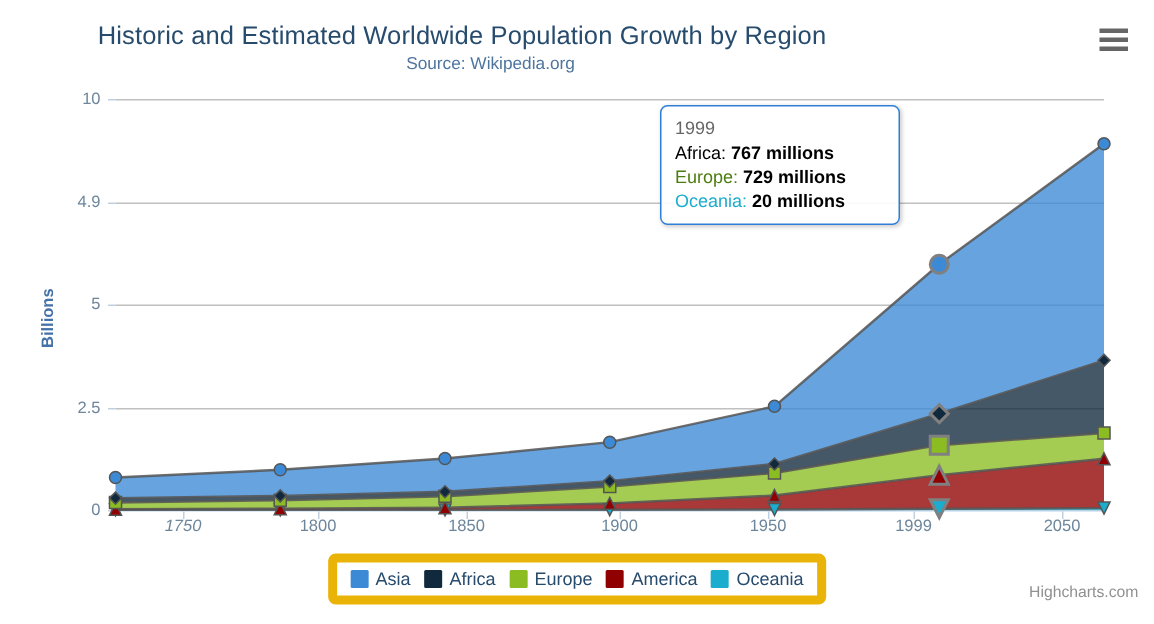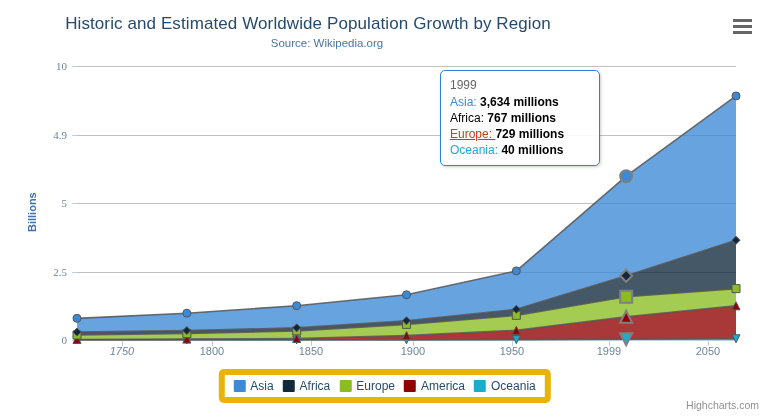--- a/index.html
+++ b/index.html
@@ -56,21 +56,20 @@
   }
 
   
   .y-tick{
     position:absolute;width:5px;height:1px;background:#c0d0e0;left:72px;
   }
   .y-label{
     position:absolute;right:709px;
     text-align:right;font-size:11px;color:#6d869c;
     white-space:nowrap;
-    font-family:Liberation Serif, serif;
   }
   .y-axis-title{
     position:absolute;left:-4px;top:175px;
     font-size:11px;color:#4572a7;font-weight:bold;
     transform:rotate(-90deg);transform-origin:left top;
     white-space:nowrap;
   }
 
   .x-label{
     position:absolute;top:345px;
@@ -122,21 +121,21 @@
     display:flex;align-items:center;gap:5px;
     cursor:pointer;
   }
   .legend-swatch{
     width:12px;height:12px;border-radius:1px;display:inline-block;
   }
   .legend-label{font-size:12px;color:#274b6d;}
 
   
   .credits{
-    position:absolute;right:10px;bottom:5px;
+    position:absolute;right:10px;bottom:15px;
     font-size:10.5px;color:#909090;
   }
 </style>
 </head>
 <body>
 
 <div id="chart-root">
 
   <div class="chart-title">Historic and Estimated Worldwide Population Growth by Region</div>
   <div class="chart-subtitle">Source: Wikipedia.org</div>
@@ -235,24 +234,23 @@
         <circle cx="406.5" cy="294.79" r="4" fill="#3c8ad6" stroke="#555555" stroke-width="1"></circle>
         <circle cx="516.3333333333333" cy="270.8972" r="4" fill="#3c8ad6" stroke="#555555" stroke-width="1"></circle>
         <circle cx="626.1666666666666" cy="176.2028" r="6" fill="#3c8ad6" stroke="#808080" stroke-width="2"></circle>
         <circle cx="736" cy="95.89340000000001" r="4" fill="#3c8ad6" stroke="#555555" stroke-width="1"></circle>
       </g>
   </svg>
 
   <div class="tooltip-box">
     <div class="tooltip-header">1999</div>
     <div id="tooltip-rows">
-        <div class="tooltip-row"><span class="t-name" style="color: rgb(60, 138, 214);">Asia: </span><span class="t-val">3,634 millions</span></div>
         <div class="tooltip-row"><span class="t-name" style="color: #000000;">Africa: </span><span class="t-val">767 millions</span></div>
-        <div class="tooltip-row"><span class="t-name" style="color: #c2410c; text-decoration: underline;">Europe: </span><span class="t-val">729 millions</span></div>
-        <div class="tooltip-row"><span class="t-name" style="color: rgb(26, 173, 206);">Oceania: </span><span class="t-val">40 millions</span></div>
+        <div class="tooltip-row"><span class="t-name" style="color: #4d7c0f;">Europe: </span><span class="t-val">729 millions</span></div>
+        <div class="tooltip-row"><span class="t-name" style="color: rgb(26, 173, 206);">Oceania: </span><span class="t-val">20 millions</span></div>
       </div>
   </div>
 
   <div class="legend">
     <div class="legend-item">
       <span class="legend-swatch" style="background: rgb(60, 138, 214);"></span>
       <span class="legend-label">Asia</span>
     </div>
     <div class="legend-item">
       <span class="legend-swatch" style="background: rgb(16, 41, 61);"></span>

